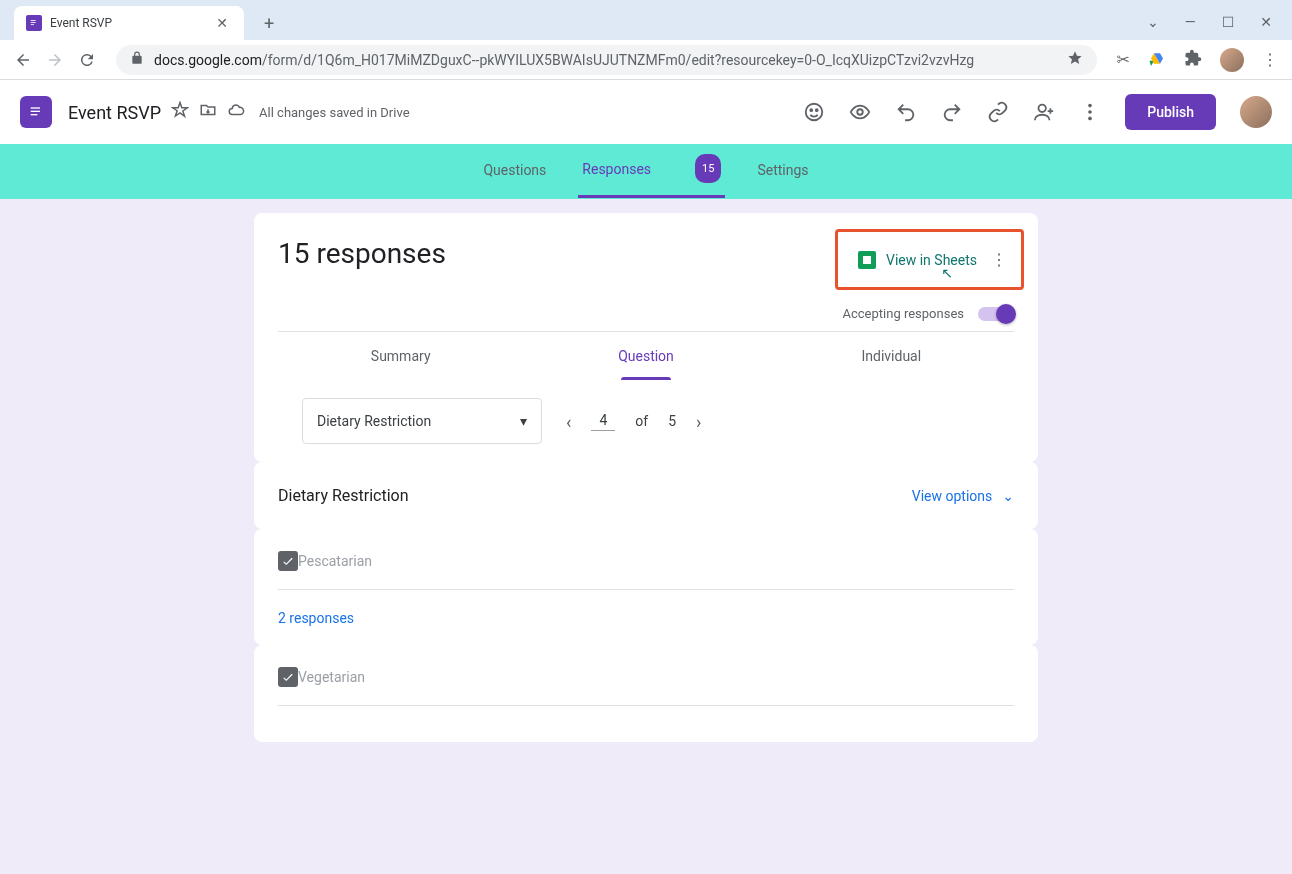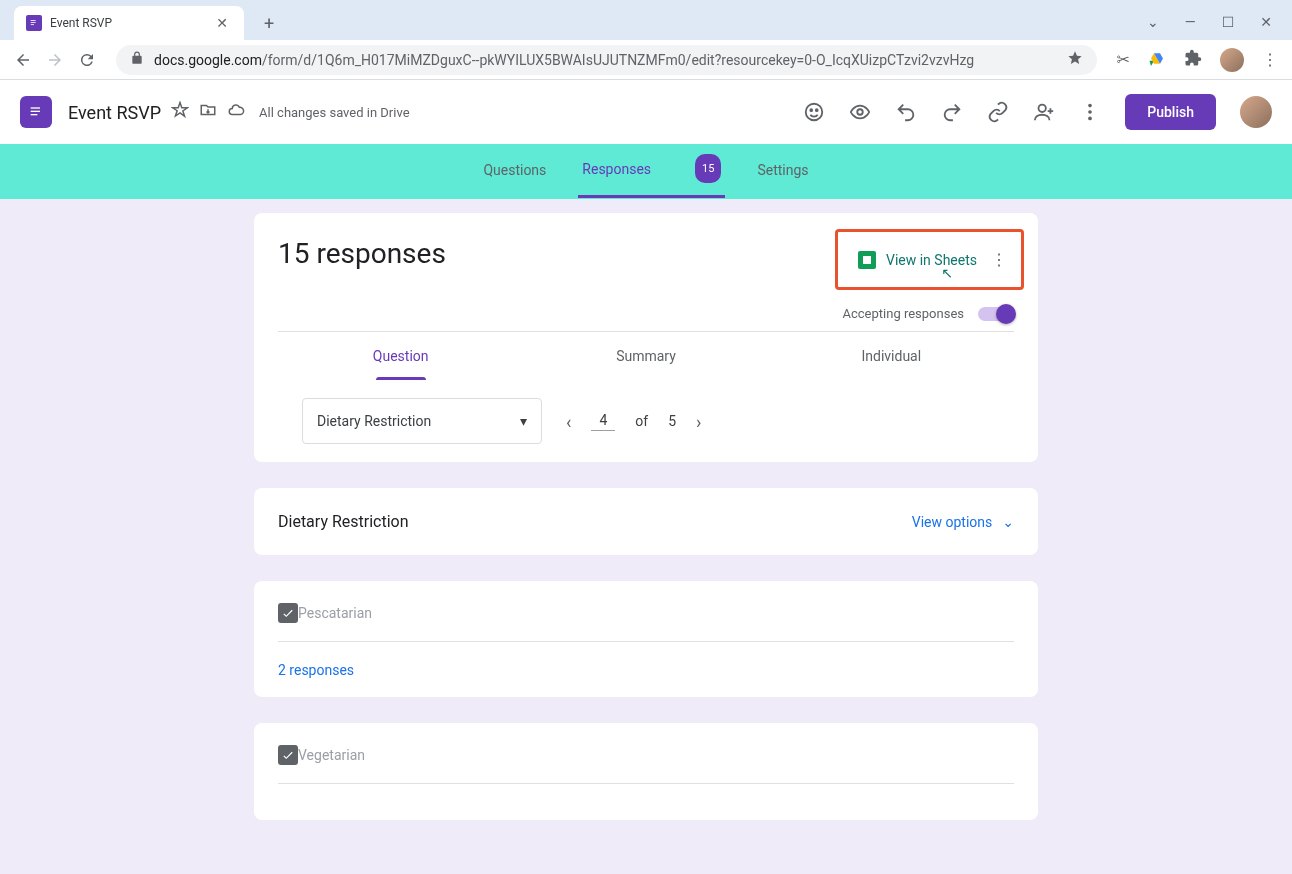--- a/index.html
+++ b/index.html
@@ -44,21 +44,21 @@
 .avatar-lg { width: 32px; height: 32px; border-radius: 50%; background: linear-gradient(135deg,#d7a98c,#8b6f5c); }
 
 
 .main-tabs { background: #5eead4; display: flex; justify-content: center; gap: 28px; border-bottom: 1px solid transparent; }
 .main-tab { padding: 10px 4px 12px; font-size: 14px; color: #5f6368; cursor: pointer; position: relative; display: flex; align-items: center; gap: 6px; }
 .main-tab.active { color: #673ab7; border-bottom: 3px solid #673ab7; gap: 44px; }
 .badge { background: #673ab7; color: #fff; border-radius: 10px; font-size: 11px; padding: 8px 7px; min-width: 18px; text-align: center; }
 
 
 .content { padding: 14px 0; display: flex; flex-direction: column; align-items: center; }
-.card { background: #fff; border-radius: 8px; width: 784px; margin-bottom: 26px; }
+.card { background: #fff; border-radius: 8px; width: 784px; margin-bottom: 0; }
 
 .responses-header-card { padding: 24px 24px 0 24px; }
 .responses-top { display: flex; justify-content: space-between; align-items: flex-start; }
 .response-count { font-size: 28px; color: #202124; font-weight: 400; }
 .sheets-area { display: flex; align-items: center; gap: 14px; border: 3px solid #e8522c; border-radius: 4px; padding: 18px 14px 18px 20px; margin-top: -8px; margin-right: -10px; }
 .sheets-link { display: flex; align-items: center; gap: 10px; color: #0f766e; font-size: 14px; cursor: pointer; position: relative; }
 .sheets-icon { width: 18px; height: 18px; background: #0f9d58; border-radius: 2px; display: flex; align-items: center; justify-content: center; }
 .sheets-icon::after { content: ""; width: 8px; height: 8px; background: #fff; }
 .more-vert { color: #5f6368; cursor: pointer; }
 .cursor-icon { position: absolute; right: 24px; top: 14px; font-size: 14px; }
@@ -250,22 +250,22 @@
           <span class="cursor-icon">↖</span>
         </div>
         <span class="more-vert">⋮</span>
       </div>
     </div>
     <div class="accepting-row">
       <span class="accepting-label">Accepting responses</span>
       <div class="toggle"></div>
     </div>
     <div class="sub-tabs">
+      <div class="sub-tab">Summary</div>
       <div class="sub-tab active">Question</div>
-      <div class="sub-tab">Summary</div>
       <div class="sub-tab">Individual</div>
     </div>
     <div class="pager-row">
       <div class="question-select">
         <span>Dietary Restriction</span>
         <span>▾</span>
       </div>
       <div class="pager">
         <span class="pager-btn">‹</span>
         <span class="pager-current">4</span>

